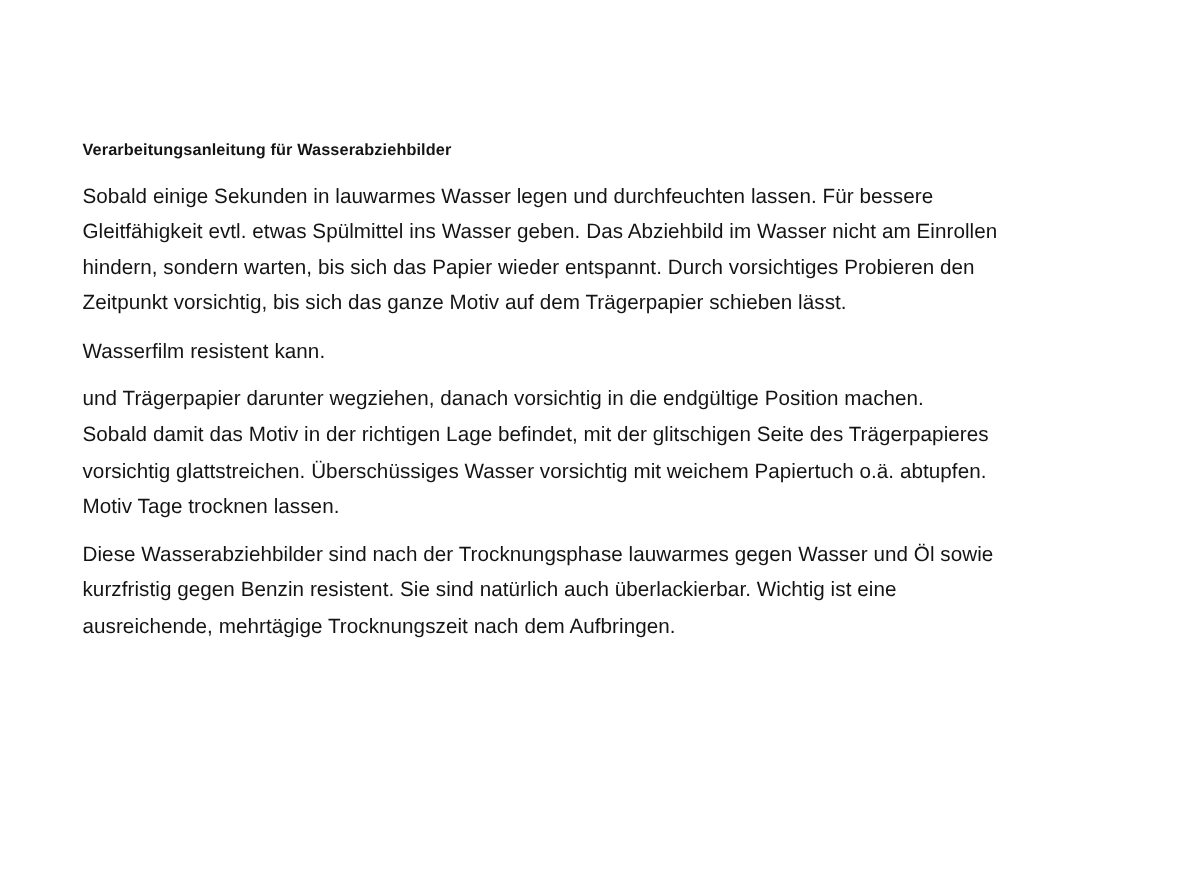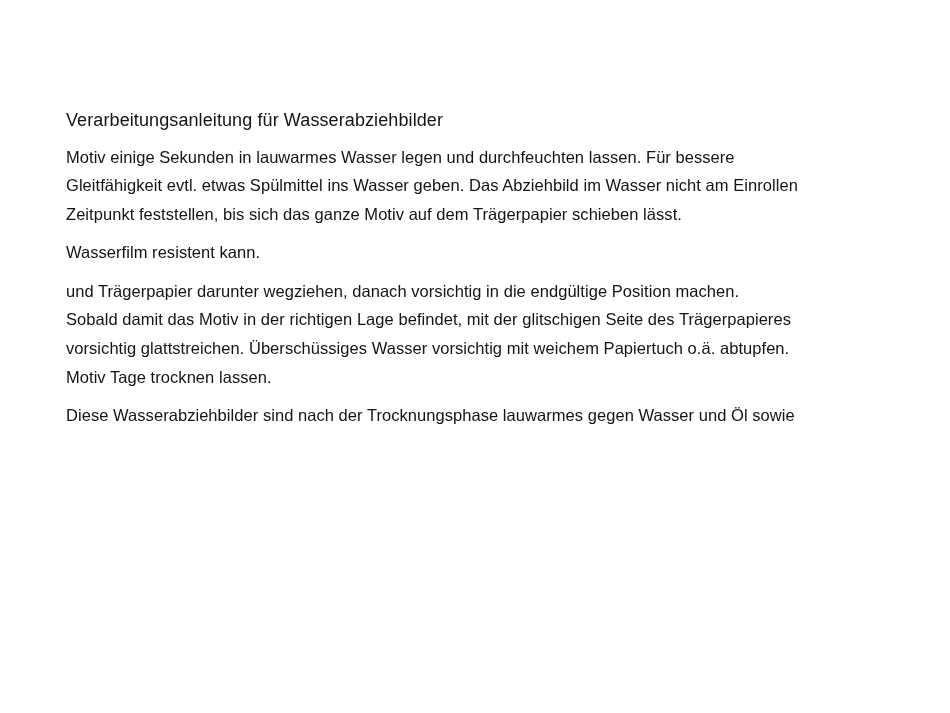--- a/index.html
+++ b/index.html
@@ -15,22 +15,22 @@
   }
   .page {
     box-sizing: border-box;
     width: 950px;
     height: 713px;
     background: #ffffff;
     padding: 106px 60px 0 66px;
     color: #141414;
   }
   .doc-title {
-    font-size: 18px;
-    font-weight: normal;
+    font-size: 13px;
+    font-weight: bold;
     line-height: 28.5px;
     margin: 0 0 8px 0;
     letter-spacing: 0.1px;
   }
   .paragraph {
     font-size: 16.5px;
     line-height: 28.6px;
     margin: 0 0 10px 0;
     letter-spacing: 0.05px;
   }
@@ -38,32 +38,35 @@
     white-space: nowrap;
   }
 </style>
 </head>
 <body>
 
 <div class="page">
   <h1 class="doc-title">Verarbeitungsanleitung für Wasserabziehbilder</h1>
 
   <div class="paragraph">
-      <div class="line">Motiv einige Sekunden in lauwarmes Wasser legen und durchfeuchten lassen. Für bessere</div>
+      <div class="line">Sobald einige Sekunden in lauwarmes Wasser legen und durchfeuchten lassen. Für bessere</div>
       <div class="line">Gleitfähigkeit evtl. etwas Spülmittel ins Wasser geben. Das Abziehbild im Wasser nicht am Einrollen</div>
-      <div class="line">Zeitpunkt feststellen, bis sich das ganze Motiv auf dem Trägerpapier schieben lässt.</div>
+      <div class="line">hindern, sondern warten, bis sich das Papier wieder entspannt. Durch vorsichtiges Probieren den</div>
+      <div class="line">Zeitpunkt vorsichtig, bis sich das ganze Motiv auf dem Trägerpapier schieben lässt.</div>
     </div>
 
   <div class="paragraph">
       <div class="line">Wasserfilm resistent kann.</div>
     </div>
 
   <div class="paragraph">
       <div class="line">und Trägerpapier darunter wegziehen, danach vorsichtig in die endgültige Position machen.</div>
       <div class="line">Sobald damit das Motiv in der richtigen Lage befindet, mit der glitschigen Seite des Trägerpapieres</div>
       <div class="line">vorsichtig glattstreichen. Überschüssiges Wasser vorsichtig mit weichem Papiertuch o.ä. abtupfen.</div>
       <div class="line">Motiv Tage trocknen lassen.</div>
     </div>
 
   <div class="paragraph">
       <div class="line">Diese Wasserabziehbilder sind nach der Trocknungsphase lauwarmes gegen Wasser und Öl sowie</div>
+      <div class="line">kurzfristig gegen Benzin resistent. Sie sind natürlich auch überlackierbar. Wichtig ist eine</div>
+      <div class="line">ausreichende, mehrtägige Trocknungszeit nach dem Aufbringen.</div>
     </div>
 </div>
 
 </body></html>

